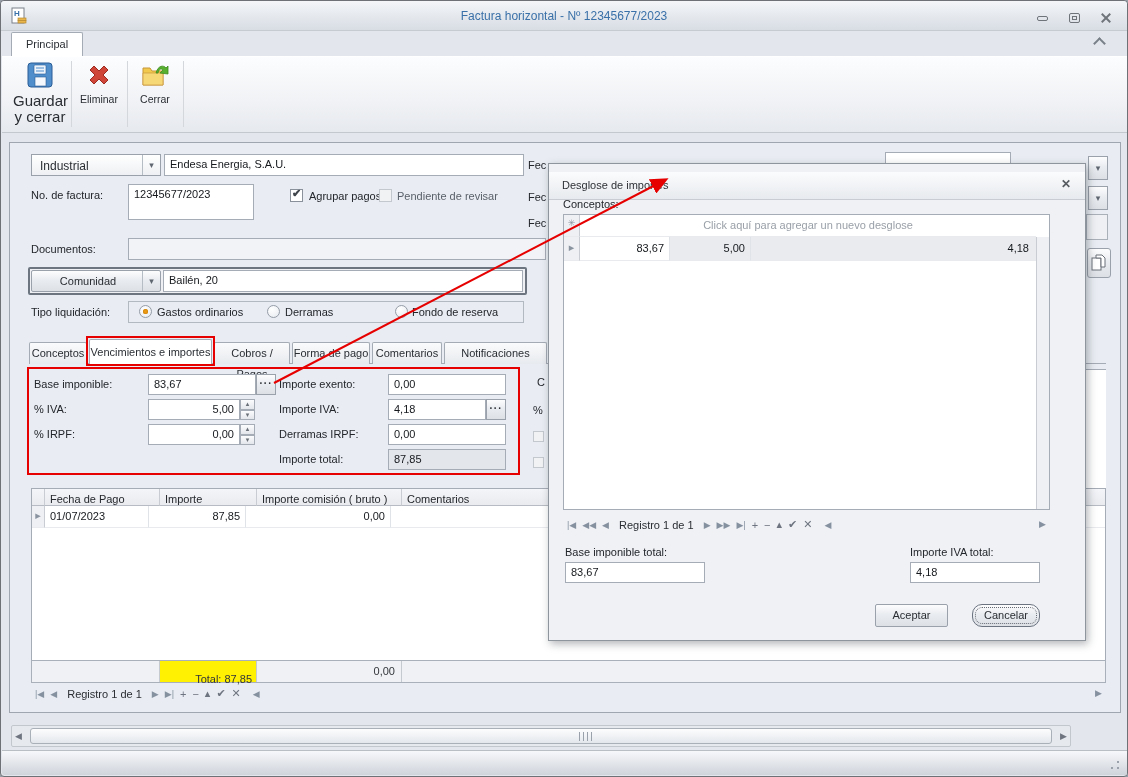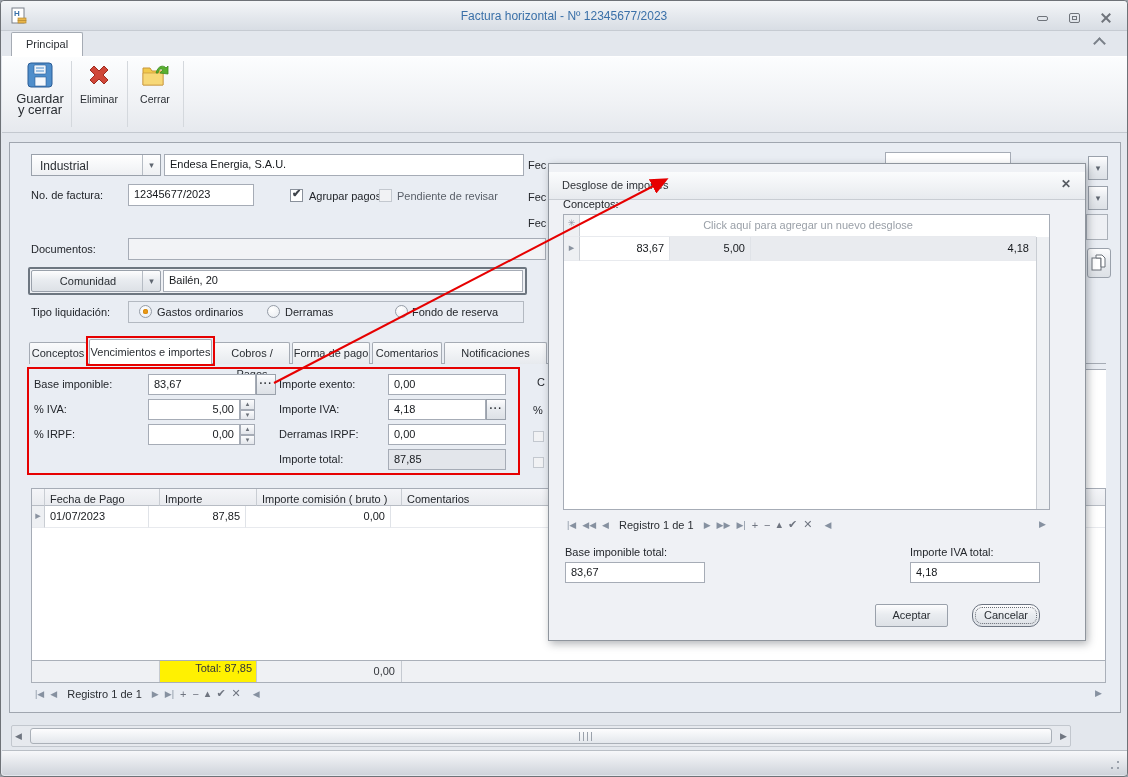--- a/index.html
+++ b/index.html
@@ -106,21 +106,21 @@
 
   <div class="abs" style="left:1px;top:55px;width:1126px;height:77px;background:linear-gradient(#fcfdfe,#f0f2f5 60%,#e6e9ee);border-top:1px solid #fff;border-bottom:1px solid #c3c8cf"></div>
   <div class="abs" style="left:12px;top:58px;width:54px;height:70px;text-align:center">
     <svg width="28" height="28" style="margin-top:2px">
       <rect x="2" y="2" width="24" height="24" rx="3" fill="#4f8ecb" stroke="#2a5c96"></rect>
       <rect x="8" y="4" width="12" height="9" rx="1" fill="#eef4fb" stroke="#2a5c96" stroke-width="0.6"></rect>
       <line x1="10" y1="7" x2="18" y2="7" stroke="#4f8ecb"></line>
       <line x1="10" y1="10" x2="18" y2="10" stroke="#4f8ecb"></line>
       <rect x="9" y="16" width="11" height="9" fill="#f5f8fc" stroke="#2a5c96" stroke-width="0.6"></rect>
     </svg>
-    <div style="font-size:13px;color:#2a2e33;line-height:11px">Guardar y cerrar</div>
+    <div style="font-size:15px;color:#2a2e33;line-height:16px">Guardar y cerrar</div>
   </div>
   <div class="abs" style="left:70px;top:60px;width:1px;height:66px;background:#d4d8dd"></div>
   <div class="abs" style="left:74px;top:58px;width:48px;height:70px;text-align:center">
     <svg width="28" height="28" style="margin-top:2px">
       <path d="M5 9 L9 5 L14 10 L19 5 L23 9 L18 14 L23 19 L19 23 L14 18 L9 23 L5 19 L10 14 Z" fill="#cf4638" stroke="#9e2b1f" stroke-width="1"></path>
     </svg>
     <div style="font-size:10.5px;color:#2a2e33;line-height:12px">Eliminar</div>
   </div>
   <div class="abs" style="left:126px;top:60px;width:1px;height:66px;background:#d4d8dd"></div>
   <div class="abs" style="left:130px;top:58px;width:48px;height:70px;text-align:center">
@@ -138,21 +138,21 @@
   <div class="b3d" style="left:30px;top:153px;width:130px;height:22px;background:linear-gradient(#ffffff,#eef0f3)">
     <div style="position:absolute;left:8px;top:4px;font-size:12px">Industrial</div>
     <div style="position:absolute;right:0;top:0;width:18px;height:20px;border-left:1px solid #b6bcc4;font-size:9px;line-height:20px;color:#5f6670">▾</div>
   </div>
   <div class="fld" style="left:163px;top:153px;width:360px;height:22px">Endesa Energia, S.A.U.</div>
   <div class="lbl" style="left:527px;top:158px;width:20px;overflow:hidden">Fec</div>
 
   <div class="fld" style="left:884px;top:151px;width:126px;height:12px"></div>
 
   <div class="lbl" style="left:30px;top:188px">No. de factura:</div>
-  <div class="fld" style="left:127px;top:183px;width:126px;height:22px">12345677/2023</div>
+  <div class="fld" style="left:127px;top:183px;width:126px;height:36px">12345677/2023</div>
   <div class="chk" style="left:289px;top:188px">
     <span class="m">✔</span>
   </div>
   <div class="lbl" style="left:308px;top:189px">Agrupar pagos</div>
   <div class="chk dis" style="left:378px;top:188px"></div>
   <div class="lbl" style="left:396px;top:189px;color:#5a6069">Pendiente de revisar</div>
   <div class="lbl" style="left:527px;top:190px;width:20px;overflow:hidden">Fec</div>
 
   <div class="lbl" style="left:527px;top:216px;width:20px;overflow:hidden">Fec</div>
 
@@ -229,21 +229,21 @@
       <div class="cell ind" style="width:13px;padding:3px 0 0 0">▸</div>
       <div class="cell" style="width:104px">01/07/2023</div>
       <div class="cell" style="width:97px;text-align:right">87,85</div>
       <div class="cell" style="width:145px;text-align:right">0,00</div>
       <div class="cell" style="flex:1;border-right:none"></div>
     </div>
   </div>
 
   <div class="abs" style="left:30px;top:659px;width:1075px;height:23px;background:#eff1f4;border:1px solid #aab0b9;border-top:1px solid #aab0b9;display:flex">
     <div style="width:128px;border-right:1px solid #c5cad1"></div>
-    <div style="width:97px;border-right:1px solid #c5cad1;background:#fff101;font-size:11px;color:#33363b;text-align:right;padding:1px 4px 0 0">Total: 87,85</div>
+    <div style="width:97px;border-right:1px solid #c5cad1;background:#fff101;font-size:11px;color:#33363b;text-align:right;padding:12px 4px 0 0">Total: 87,85</div>
     <div style="width:145px;border-right:1px solid #c5cad1;font-size:11px;color:#33363b;text-align:right;padding:4px 6px 0 0">0,00</div>
     <div style="flex:1"></div>
   </div>
 
   <div class="navrow" style="left:34px;top:684px;height:17px">
     <span>|◀</span>
     <span>◀</span>
     <span class="rec">Registro 1 de 1</span>
     <span>▶</span>
     <span>▶|</span>

